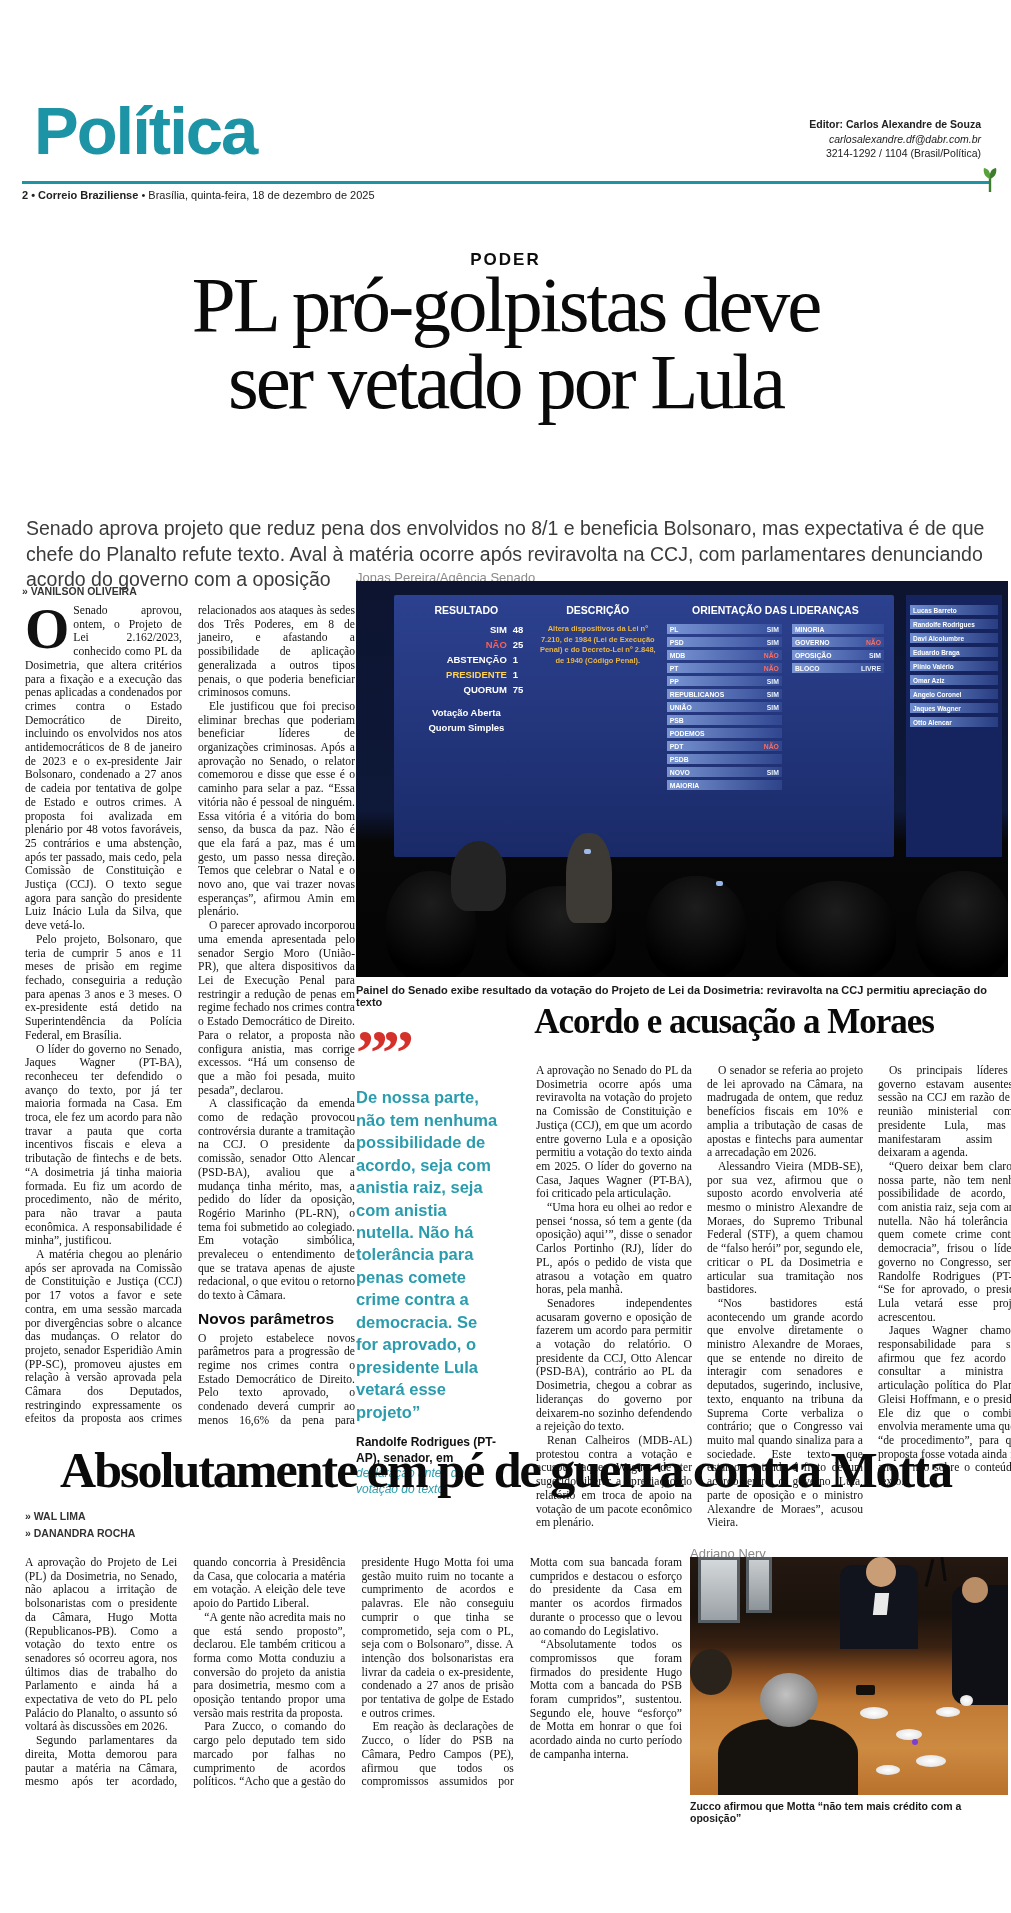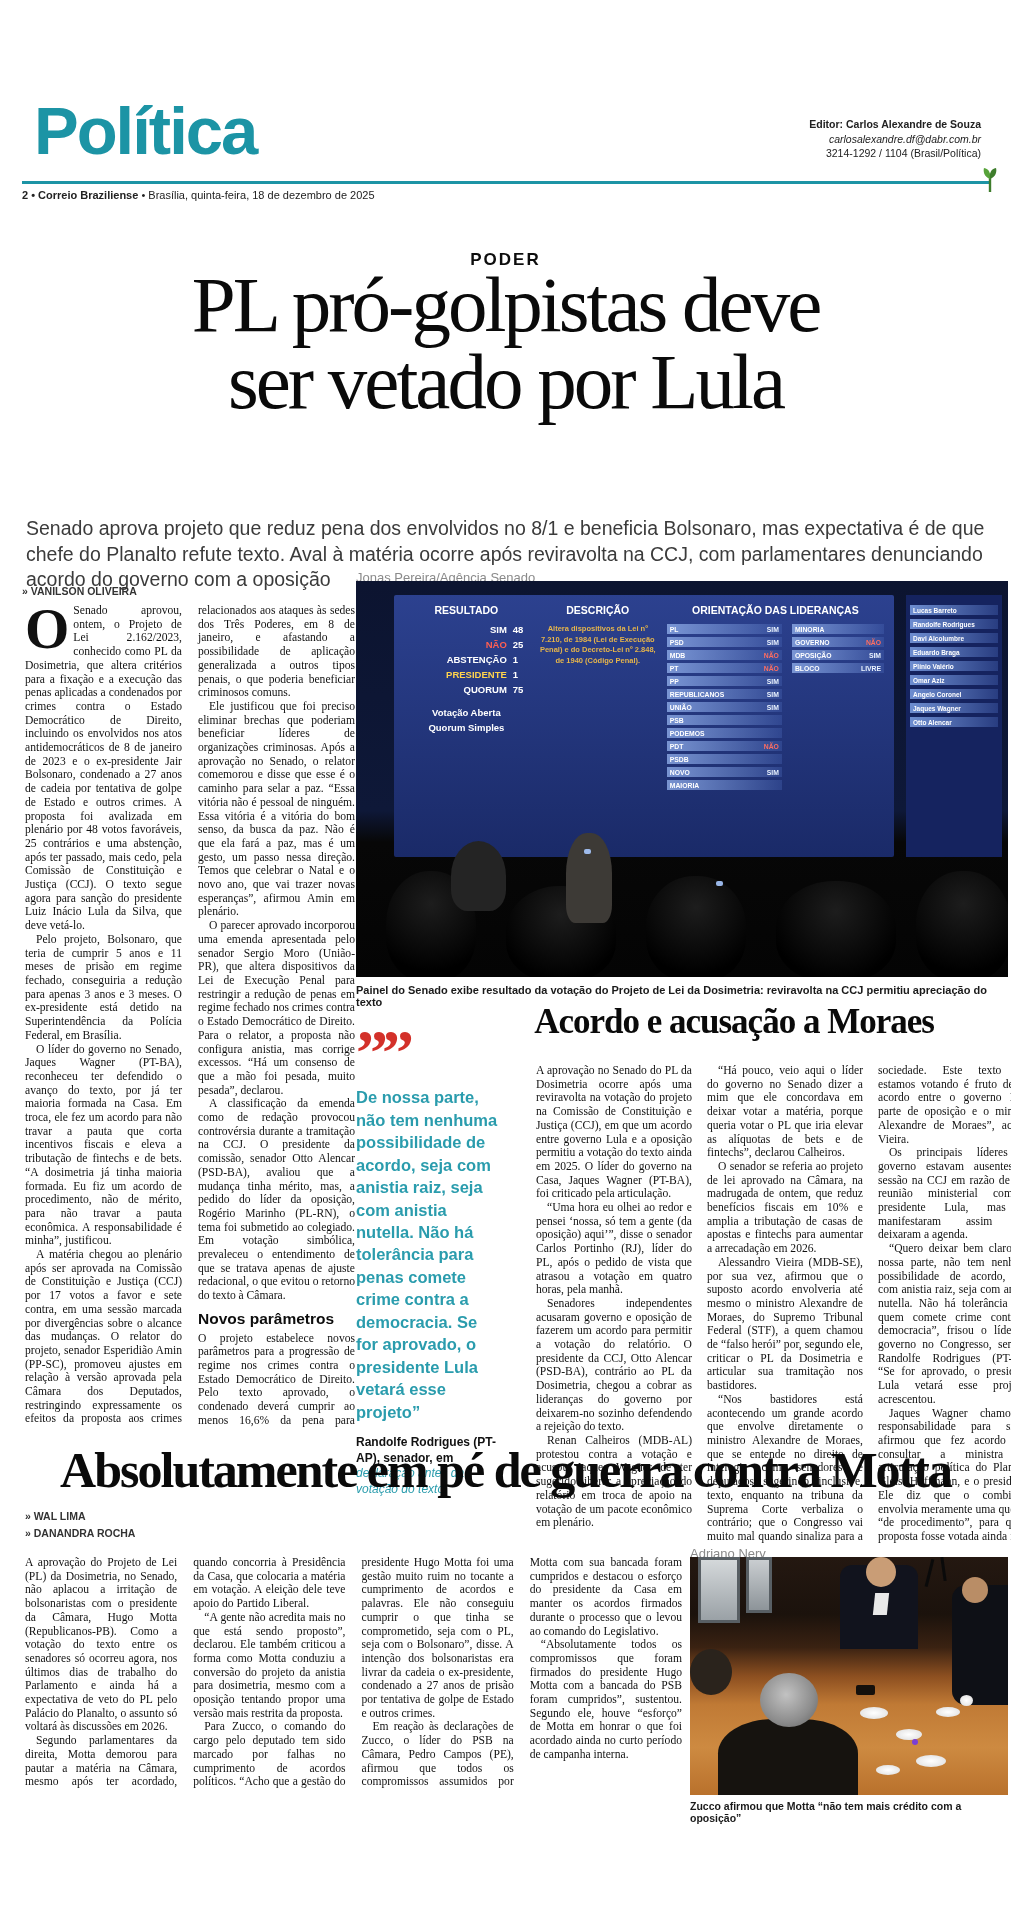--- a/index.html
+++ b/index.html
@@ -318,21 +318,20 @@
       <span class="n">Randolfe Rodrigues (PT-AP), senador, em </span><span class="r">declaração antes da votação do texto</span>
     </div>
   </div>
 
   <div class="abs cols story-sec">
     <div data-list="secondary_story.paragraphs">
         <p>A aprovação no Senado do PL da Dosimetria ocorre após uma reviravolta na votação do projeto na Comissão de Constituição e Justiça (CCJ), em que um acordo entre governo Lula e a oposição permitiu a votação do texto ainda em 2025. O líder do governo na Casa, Jaques Wagner (PT-BA), foi criticado pela articulação.</p>
         <p>“Uma hora eu olhei ao redor e pensei ‘nossa, só tem a gente (da oposição) aqui’”, disse o senador Carlos Portinho (RJ), líder do PL, após o pedido de vista que atrasou a votação em quatro horas, pela manhã.</p>
         <p>Senadores independentes acusaram governo e oposição de fazerem um acordo para permitir a votação do relatório. O presidente da CCJ, Otto Alencar (PSD-BA), contrário ao PL da Dosimetria, chegou a cobrar as lideranças do governo por deixarem-no sozinho defendendo a rejeição do texto.</p>
         <p>Renan Calheiros (MDB-AL) protestou contra a votação e acusou Jaques Wagner de ter sugerido liberar a apreciação do relatório em troca de apoio na votação de um pacote econômico em plenário.</p>
-        <p>“Há pouco, veio aqui o líder do governo no Senado dizer a mim que ele concordava em deixar votar a matéria, porque queria votar o PL que iria elevar as alíquotas de bets e de fintechs”, declarou Calheiros.</p>
         <p>O senador se referia ao projeto de lei aprovado na Câmara, na madrugada de ontem, que reduz benefícios fiscais em 10% e amplia a tributação de casas de apostas e fintechs para aumentar a arrecadação em 2026.</p>
         <p>Alessandro Vieira (MDB-SE), por sua vez, afirmou que o suposto acordo envolveria até mesmo o ministro Alexandre de Moraes, do Supremo Tribunal Federal (STF), a quem chamou de “falso herói” por, segundo ele, criticar o PL da Dosimetria e articular sua tramitação nos bastidores.</p>
         <p>“Nos bastidores está acontecendo um grande acordo que envolve diretamente o ministro Alexandre de Moraes, que se entende no direito de interagir com senadores e deputados, sugerindo, inclusive, texto, enquanto na tribuna da Suprema Corte verbaliza o contrário; que o Congresso vai muito mal quando sinaliza para a sociedade. Este texto que estamos votando é fruto de um acordo entre o governo Lula, parte de oposição e o ministro Alexandre de Moraes”, acusou Vieira.</p>
         <p>Os principais líderes do governo estavam ausentes da sessão na CCJ em razão de uma reunião ministerial com o presidente Lula, mas se manifestaram assim que deixaram a agenda.</p>
         <p>“Quero deixar bem claro. De nossa parte, não tem nenhuma possibilidade de acordo, seja com anistia raiz, seja com anistia nutella. Não há tolerância para quem comete crime contra a democracia”, frisou o líder do governo no Congresso, senador Randolfe Rodrigues (PT-AP). “Se for aprovado, o presidente Lula vetará esse projeto”, acrescentou.</p>
         <p>Jaques Wagner chamou a responsabilidade para si e afirmou que fez acordo sem consultar a ministra da articulação política do Planalto, Gleisi Hoffmann, e o presidente. Ele diz que o combinado envolvia meramente uma questão “de procedimento”, para que a proposta fosse votada ainda neste ano, e não sobre o conteúdo do texto.</p>
       </div>
   </div>
 
   <div class="abs headline2">Absolutamente em pé de guerra contra Motta</div>

